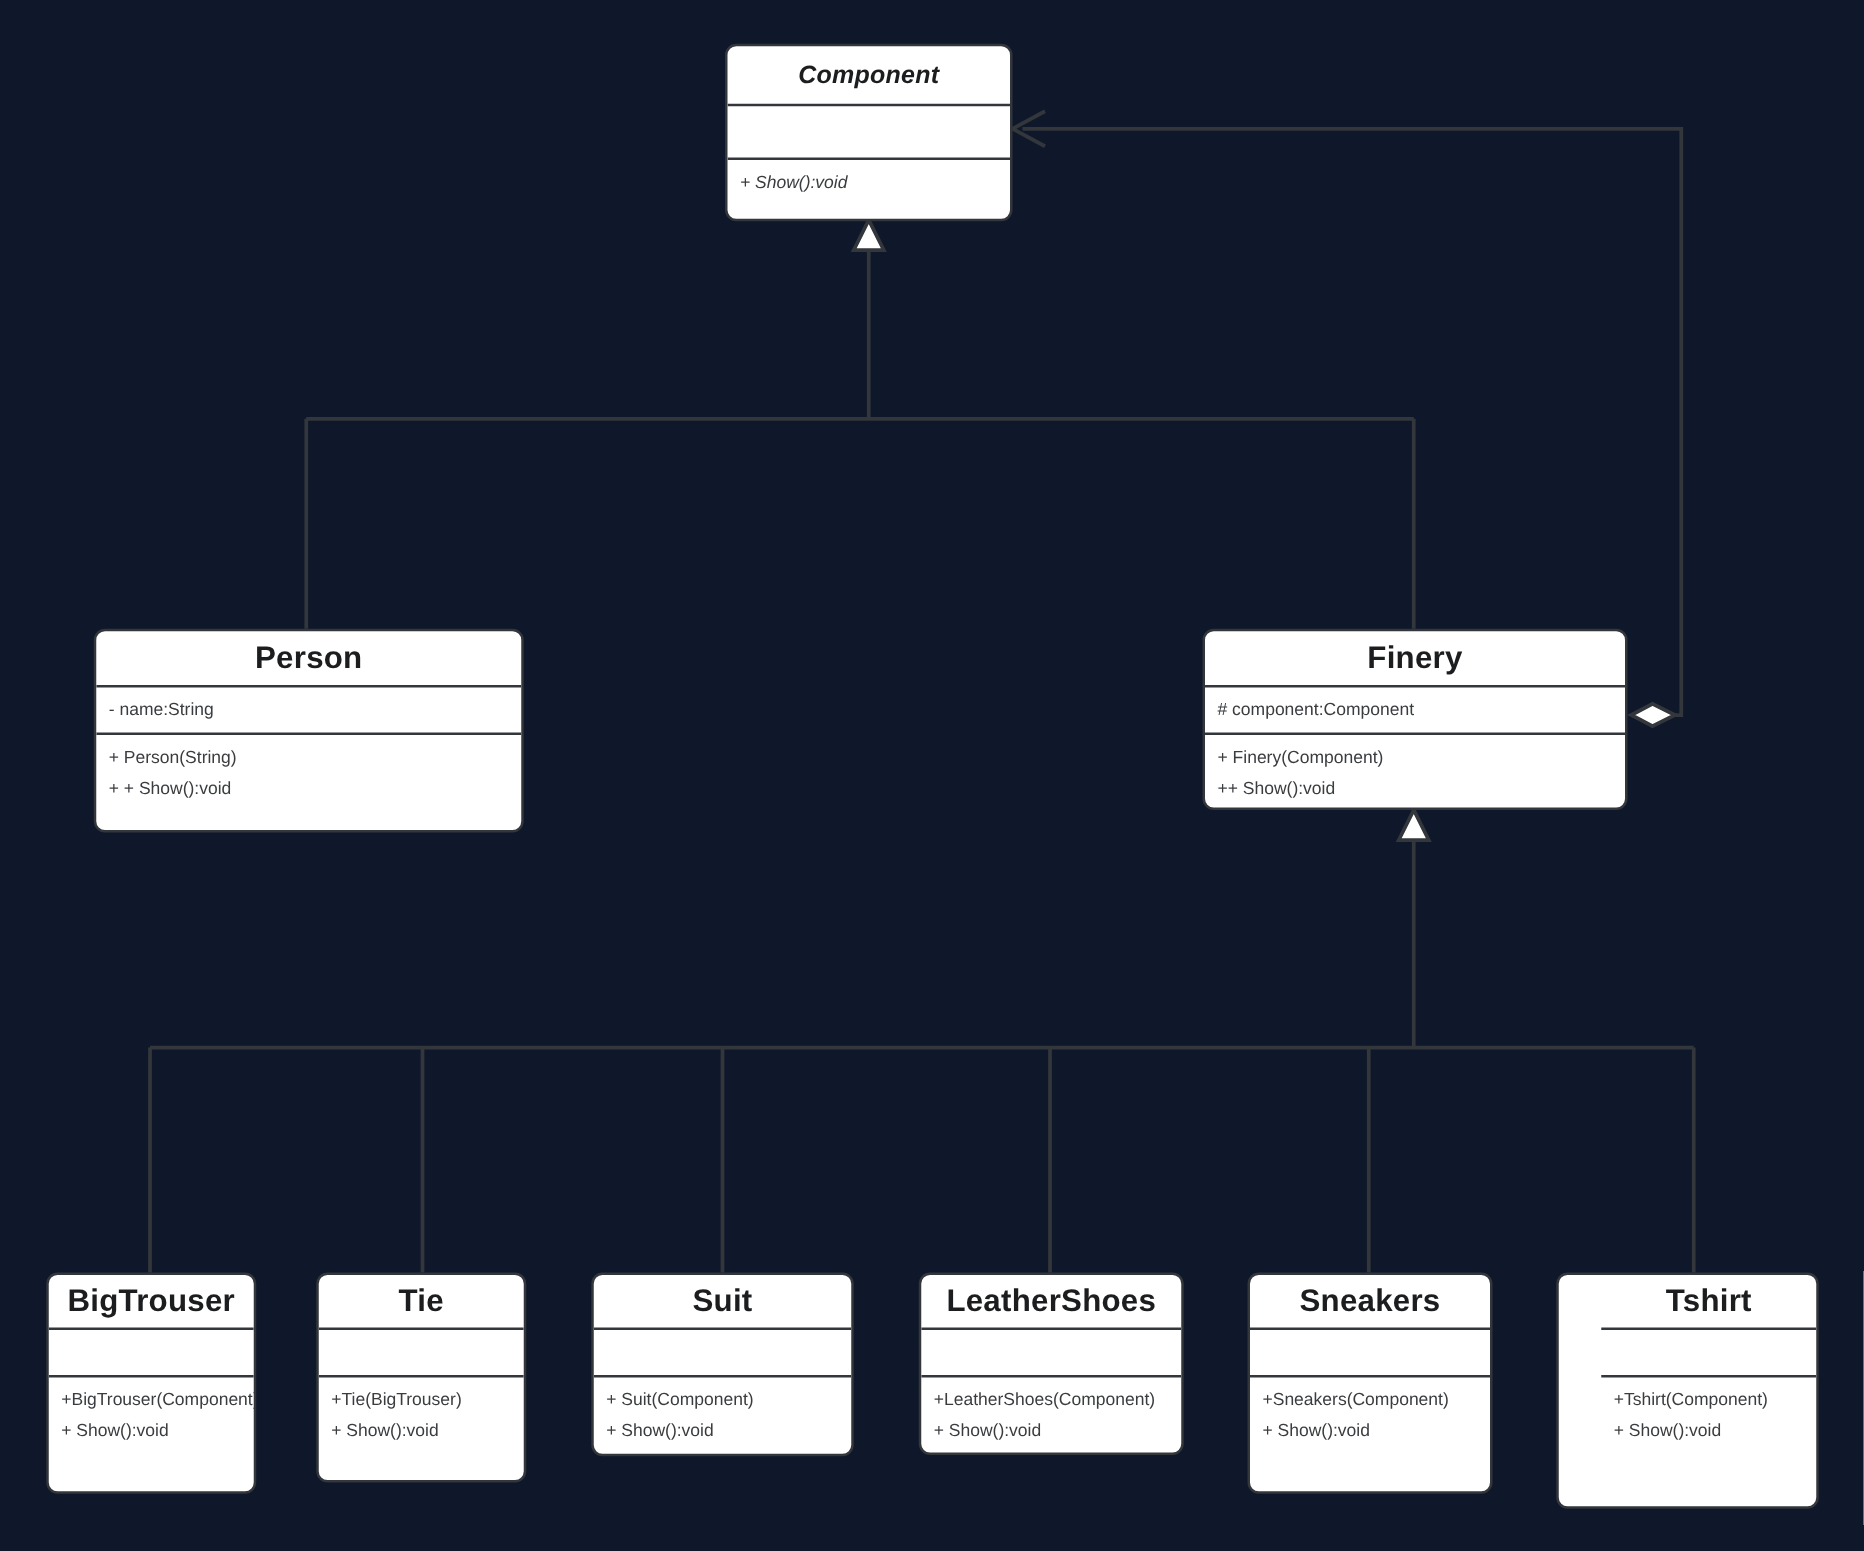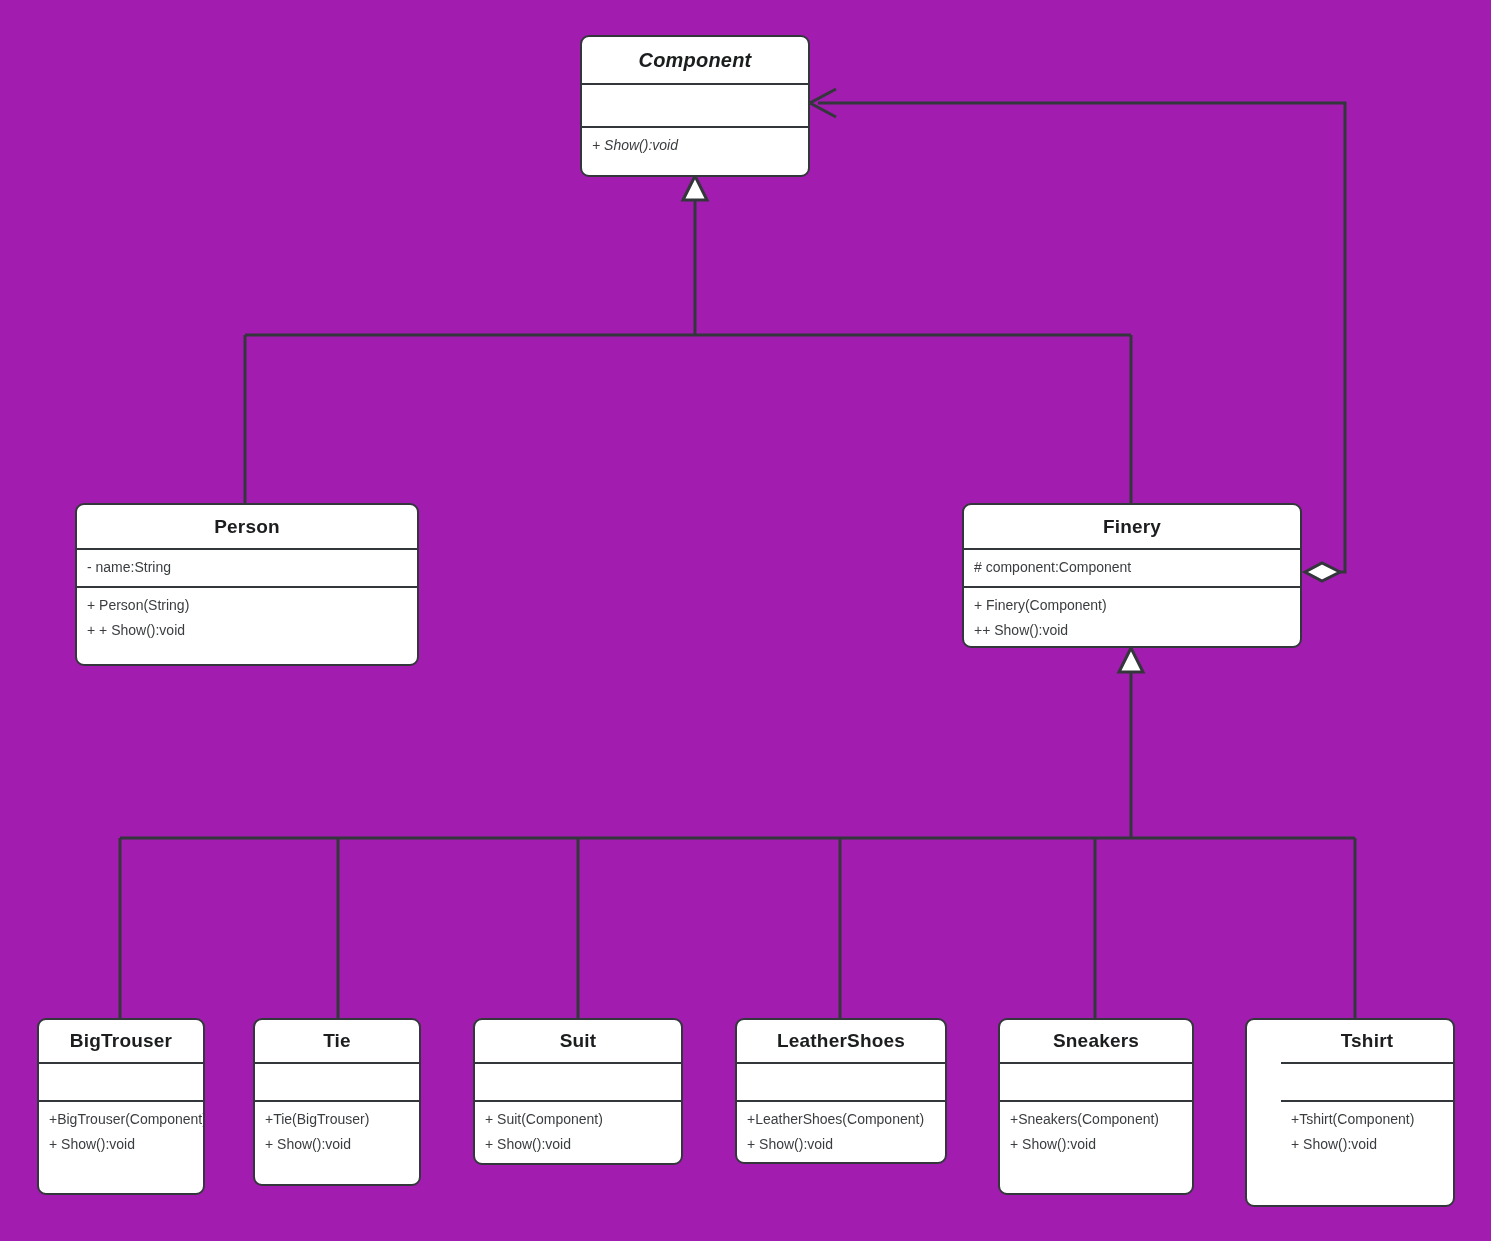--- a/index.html
+++ b/index.html
@@ -4,21 +4,21 @@
 <style>
   html, body {
     margin: 0;
     padding: 0;
     background: #f8f8f8;
   }
   #canvas {
     position: relative;
     width: 1491px;
     height: 1241px;
-    background: #a21caf;
+    background: #0f172a;
     font-family: "Liberation Sans", sans-serif;
     overflow: hidden;
   }
   #edges {
     position: absolute;
     left: 0;
     top: 0;
     width: 1491px;
     height: 1241px;
     pointer-events: none;
@@ -29,21 +29,21 @@
     background: #ffffff;
     border: 2.5px solid #33373b;
     border-radius: 9px;
     overflow: hidden;
     z-index: 3;
   }
   .cls-name {
     text-align: center;
     font-weight: bold;
     color: #1b1d1f;
-    font-size: 19px;
+    font-size: 25px;
     letter-spacing: .2px;
     box-sizing: border-box;
     display: flex;
     align-items: center;
     justify-content: center;
   }
   .cls-name.abstract {
     font-style: italic;
     font-size: 20px;
   }

